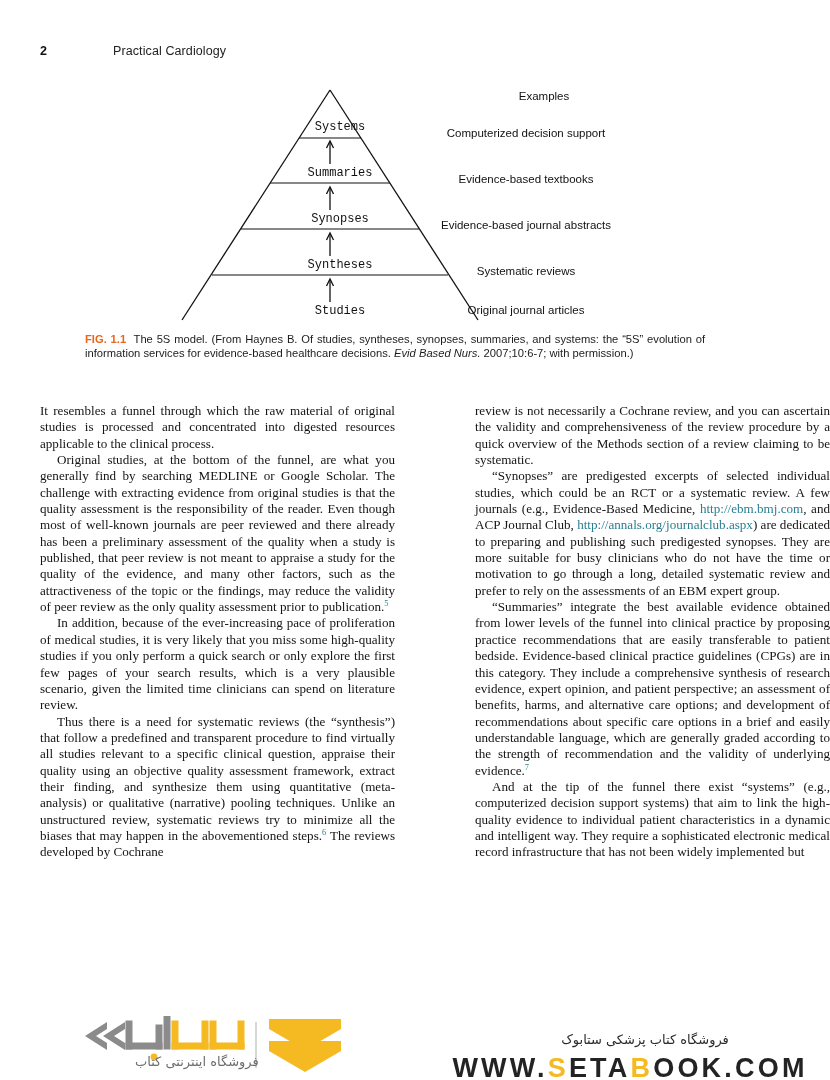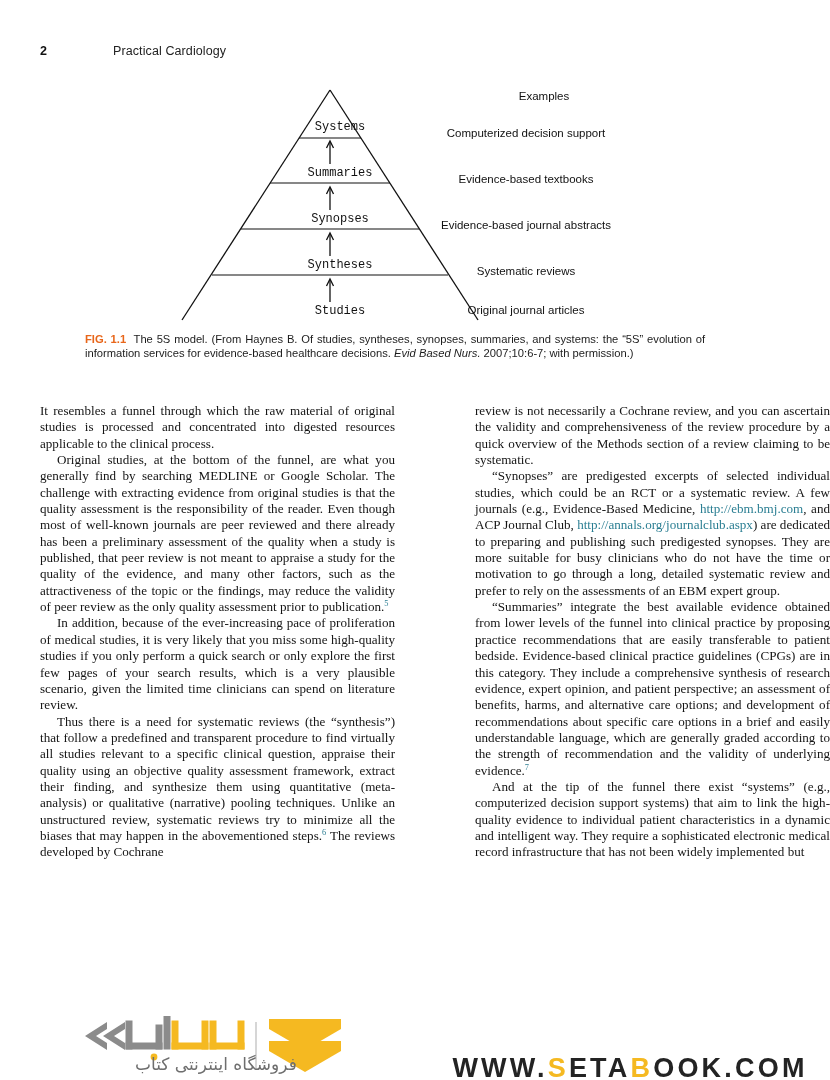--- a/index.html
+++ b/index.html
@@ -83,21 +83,21 @@
     position:absolute;left:0;top:1012px;width:830px;height:68px;
     background:#ffffff;
   }
   .footer .logo-wrap{
     position:absolute;left:55px;top:4px;
     width:330px;height:62px;
   }
   .footer .seta-fa{
     position:absolute;left:80px;top:38px;
     font-family:"DejaVu Sans", sans-serif;
-    font-size:17px;color:#6e6e6e;
+    font-size:13px;color:#6e6e6e;
     direction:rtl;white-space:nowrap;
   }
   .footer .divider{
     position:absolute;left:200px;top:6px;
     width:2px;height:46px;background:#d6d6d6;
   }
   .footer .fa-title{
     position:absolute;left:485px;top:20px;width:320px;
     text-align:center;
     font-family:"DejaVu Sans", sans-serif;
@@ -206,18 +206,19 @@
       <g fill="#f5b921">
         <path d="M212 2 L280 2 L246 22 L280 22 L280 12 L296 2 L296 22 L246 52 L212 52 L246 32 L212 32 Z" opacity="0"></path>
         <path d="M214 3 L250 3 L286 3 L286 13 L250 34 L214 13 Z"></path>
         <path d="M214 25 L286 25 L286 35 L250 56 L214 35 Z"></path>
       </g>
     </svg>
     <div class="divider"></div>
     <div class="seta-fa">فروشگاه اینترنتی کتاب</div>
   </div>
 
+  <div class="fa-title">فروشگاه کتاب پزشکی ستابوک</div>
 
   <div class="www">
     <span>WWW.</span><span class="hl">S</span><span>ETA</span><span class="hl">B</span><span>OOK.COM</span>
   </div>
 
 </div>
 
 </body></html>

